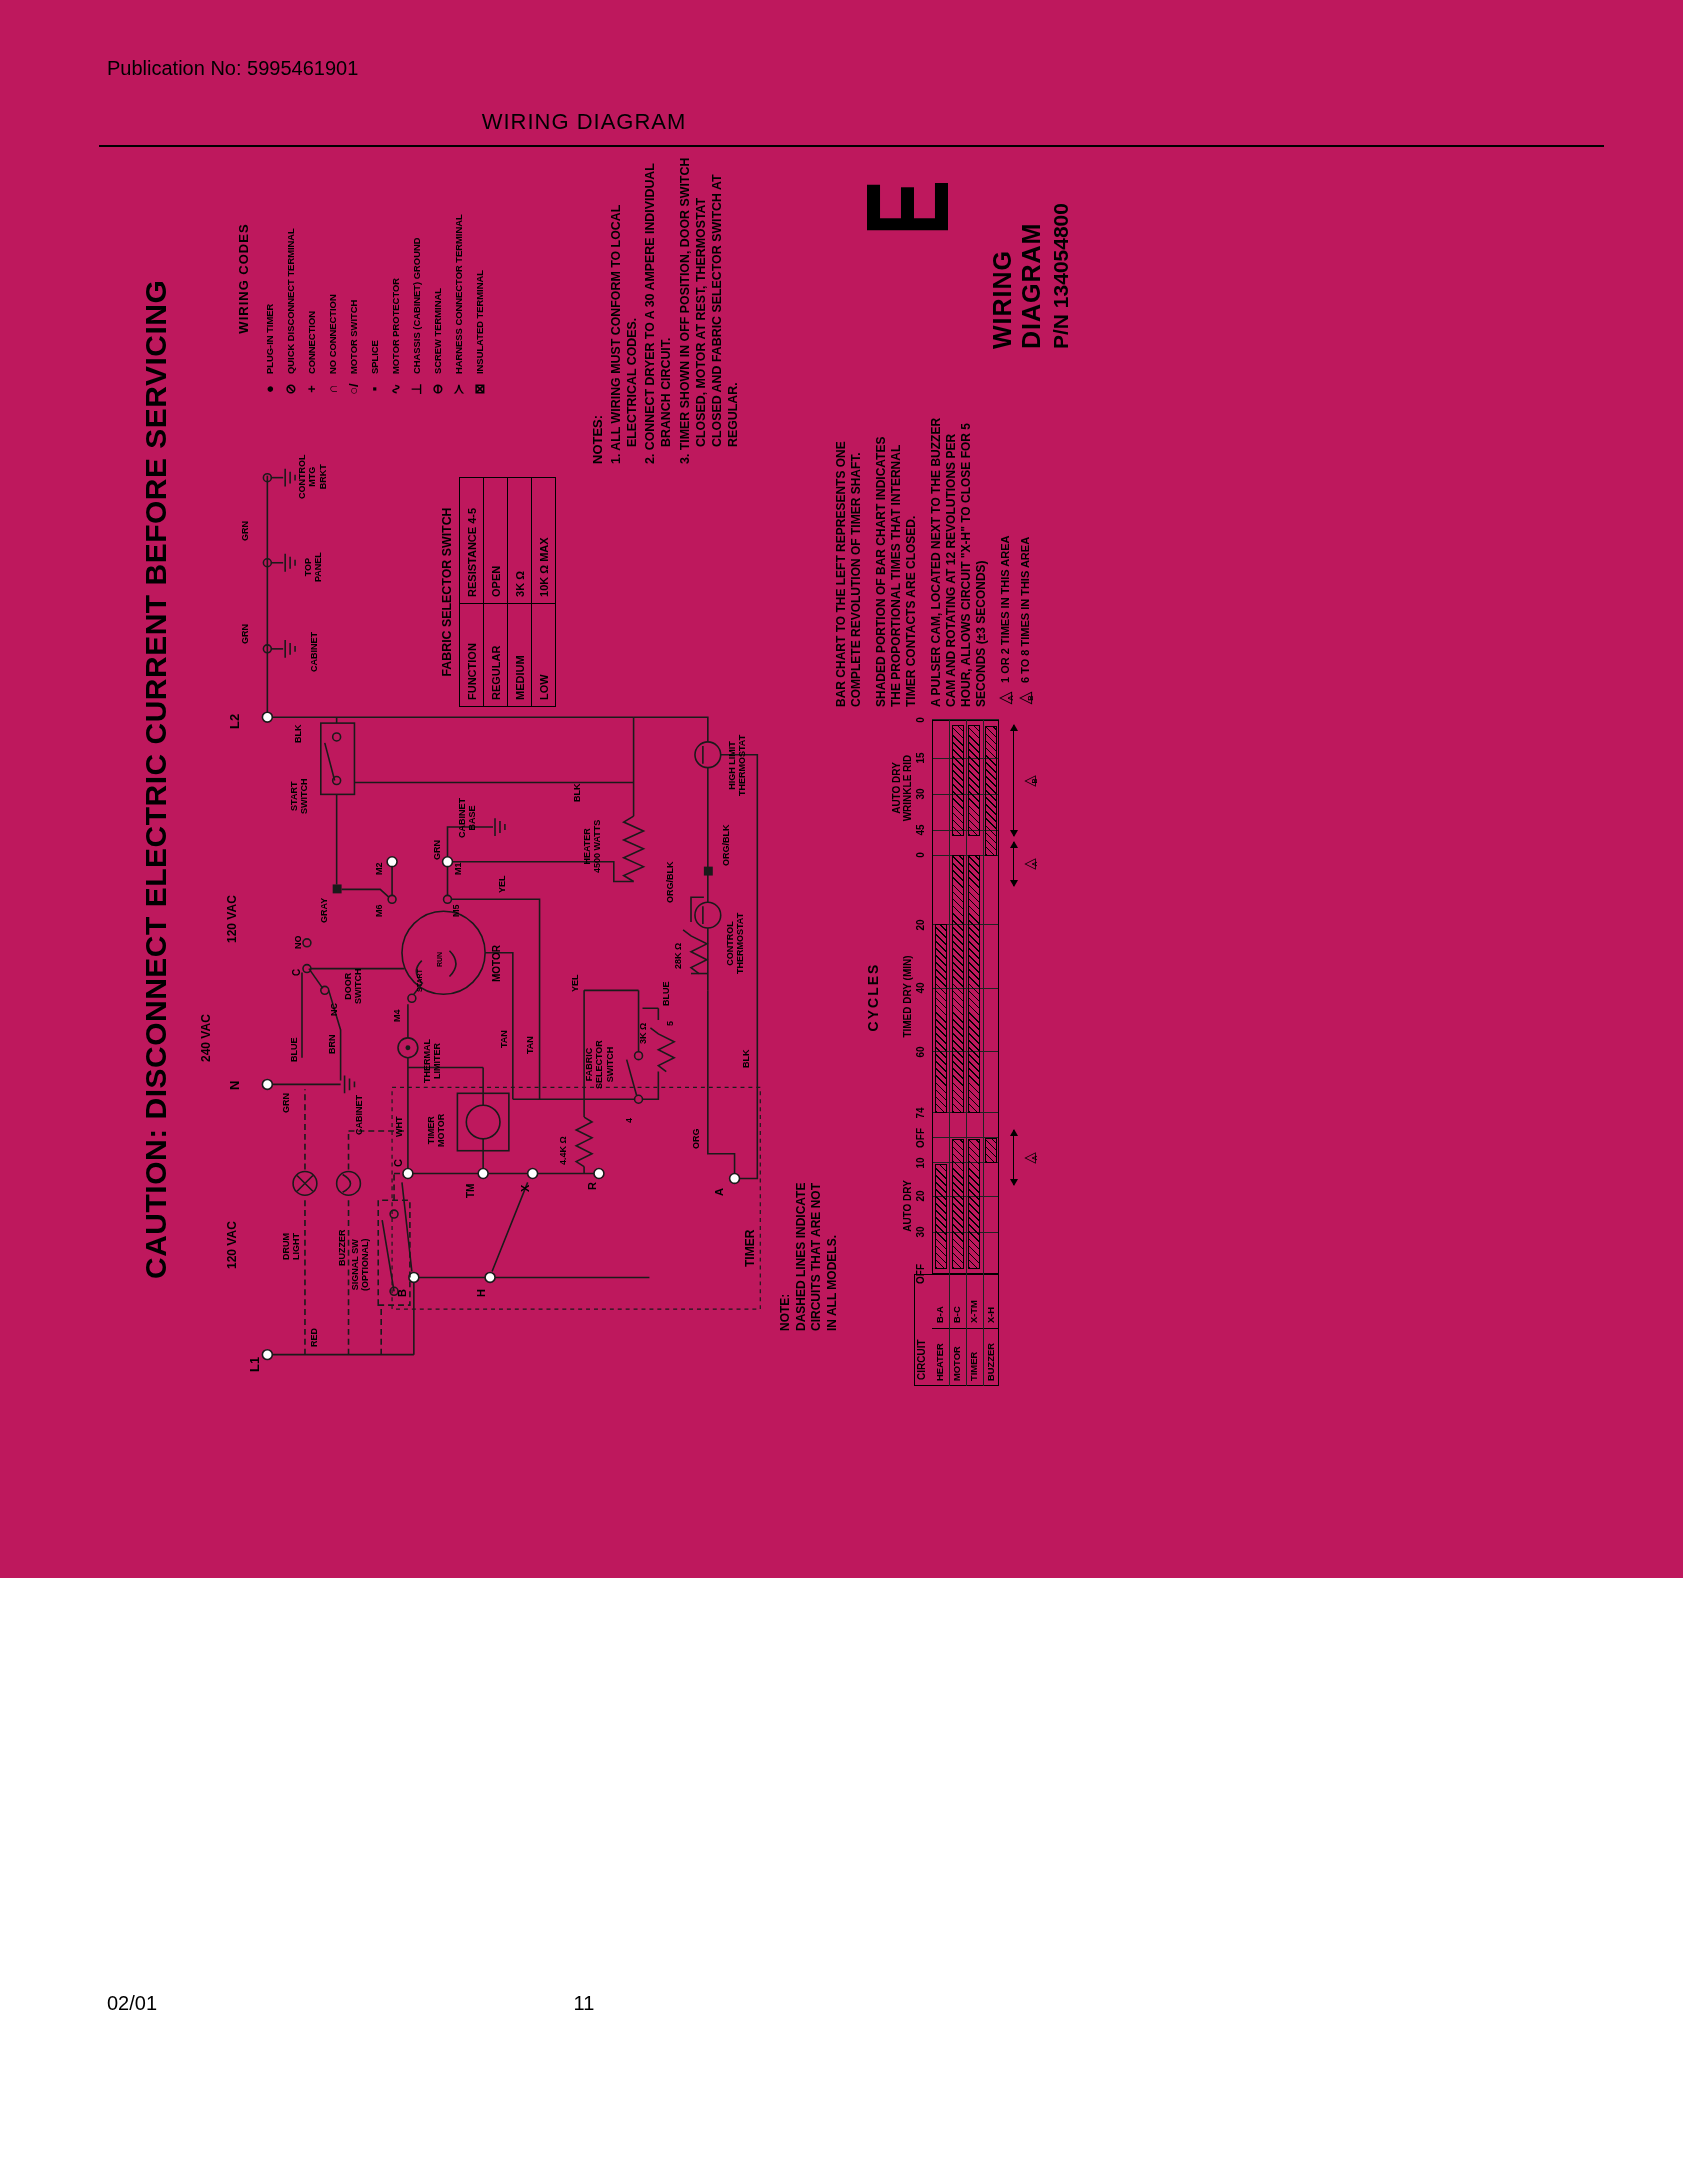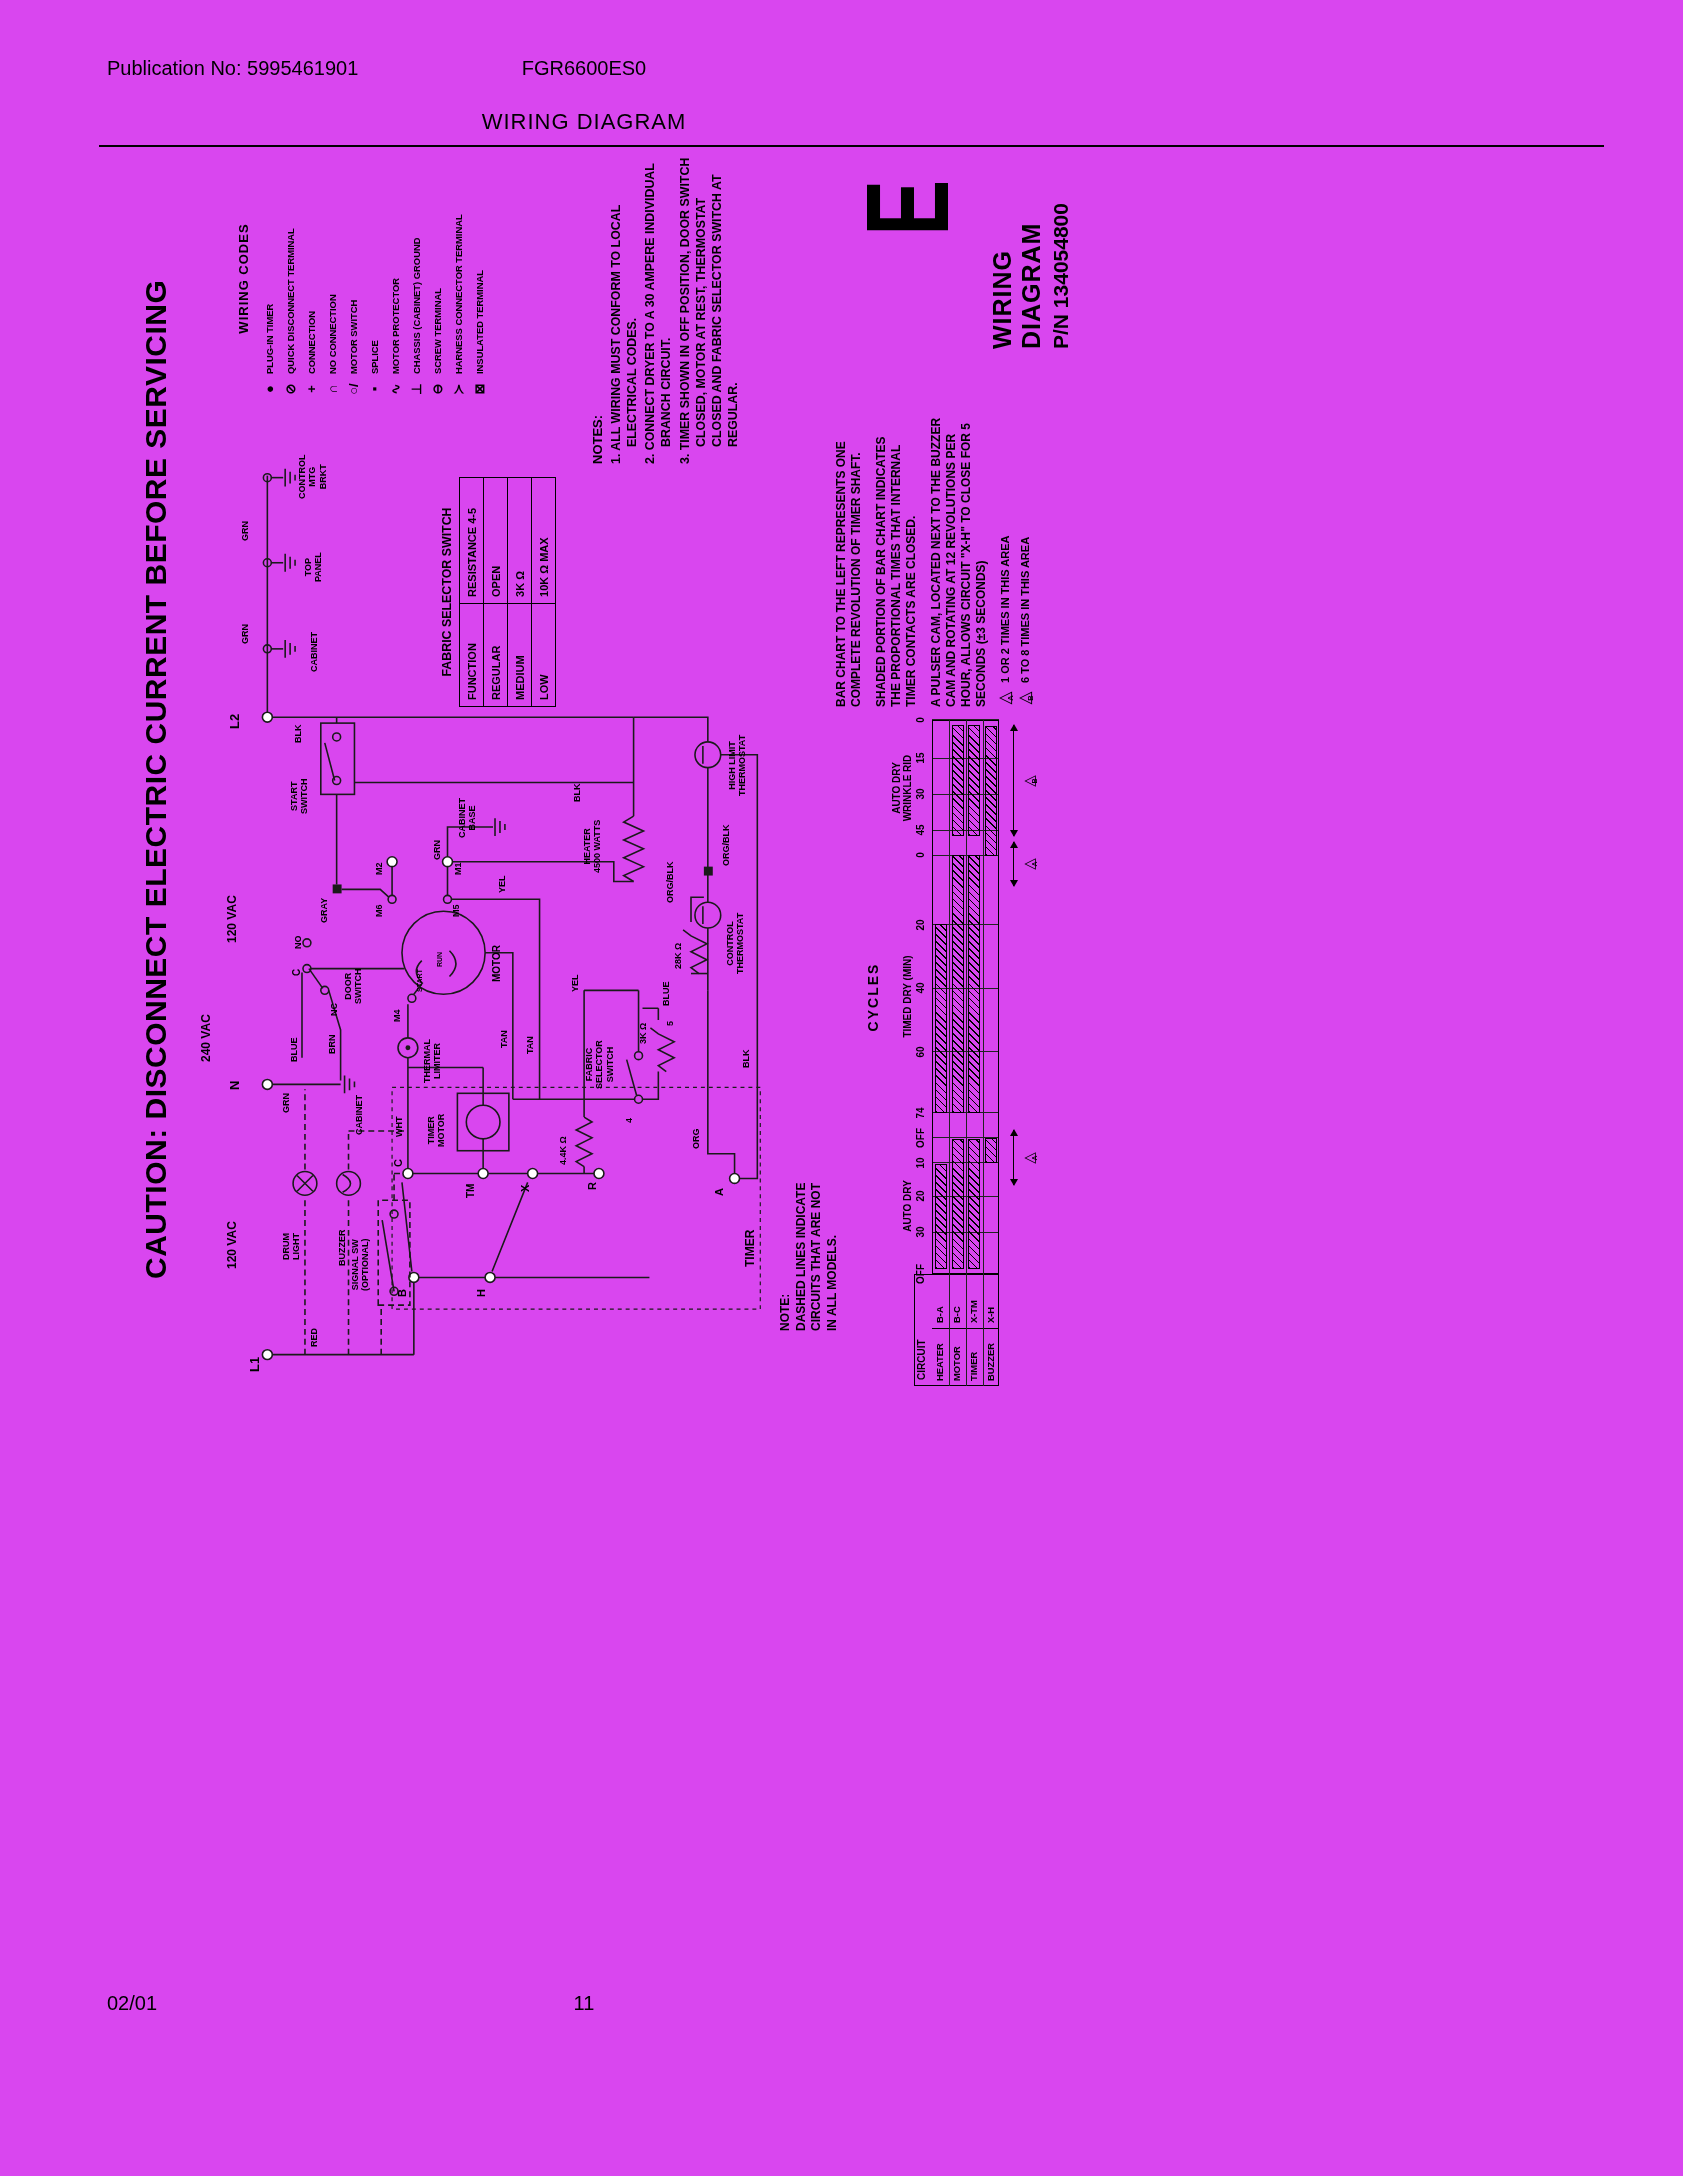--- a/index.html
+++ b/index.html
@@ -1,17 +1,17 @@
 <!DOCTYPE html>
 <html><head>
 <meta charset="utf-8">
 <style>
   html,body{margin:0;padding:0;background:#fff;}
   body{width:1683px;height:2178px;overflow:hidden;font-family:"Liberation Sans",sans-serif;color:#000;}
-  .page{position:relative;width:1683px;height:2176px;background:#d946ef;}
+  .page{position:relative;width:1683px;height:1578px;background:#be185d;}
 
   
   .hdr-left{position:absolute;left:107px;top:57px;font-size:20px;}
   .hdr-model{position:absolute;left:0;top:57px;width:1168px;text-align:center;font-size:20px;}
   .hdr-title{position:absolute;left:0;top:109px;width:1168px;text-align:center;font-size:22px;letter-spacing:1px;}
   .hdr-rule{position:absolute;left:99px;top:145px;width:1505px;height:2px;background:#000;}
   .ftr-date{position:absolute;left:107px;top:1992px;font-size:20px;}
   .ftr-page{position:absolute;left:0;top:1992px;width:1168px;text-align:center;font-size:20px;}
 
   
@@ -80,21 +80,20 @@
   .cy-arrow::after{content:"";position:absolute;right:-1px;top:-4.5px;border:4px solid transparent;border-left:7px solid #000;border-right:0;}
   .cy-tri{top:162px;width:16px;height:16px;font-size:15px;line-height:16px;text-align:center;}
   .cy-tri i{position:absolute;left:0;right:0;top:6px;font-size:7px;font-weight:bold;font-style:normal;text-align:center;}
 </style>
 </head>
 <body>
 
 <div class="page">
 
   <div class="hdr-left">Publication No: 5995461901</div>
-  <div class="hdr-model">FGR6600ES0</div>
   <div class="hdr-title">WIRING DIAGRAM</div>
   <div class="hdr-rule"></div>
 
   <div class="diagram-wrap">
     <div class="canvas">
 
       <svg class="wires" width="1267" height="990" viewBox="0 0 1280 1000">
         <defs>
           <g id="gnd">
               <path d="M-9 0 H9 M-6 5 H6 M-3 10 H3"></path>

